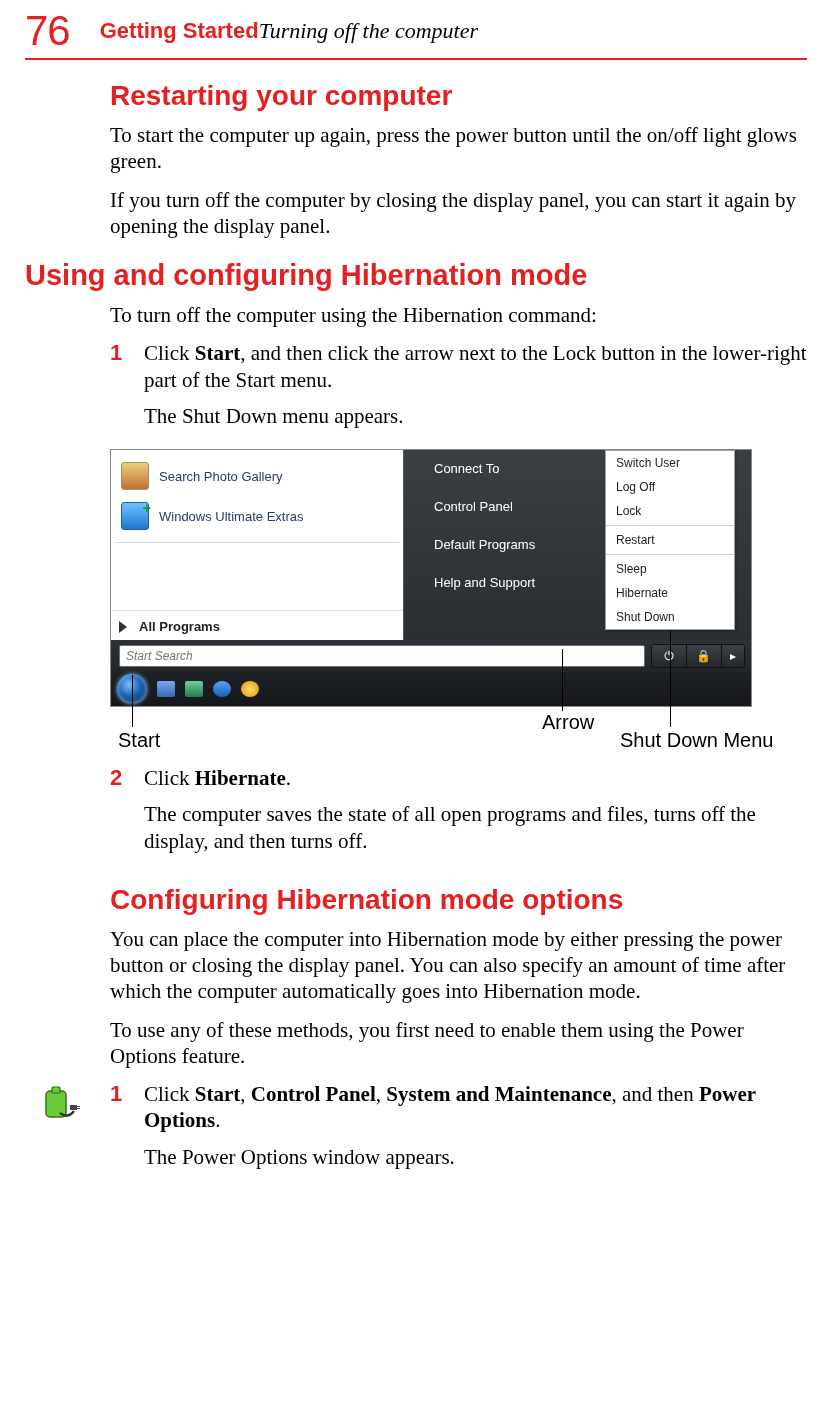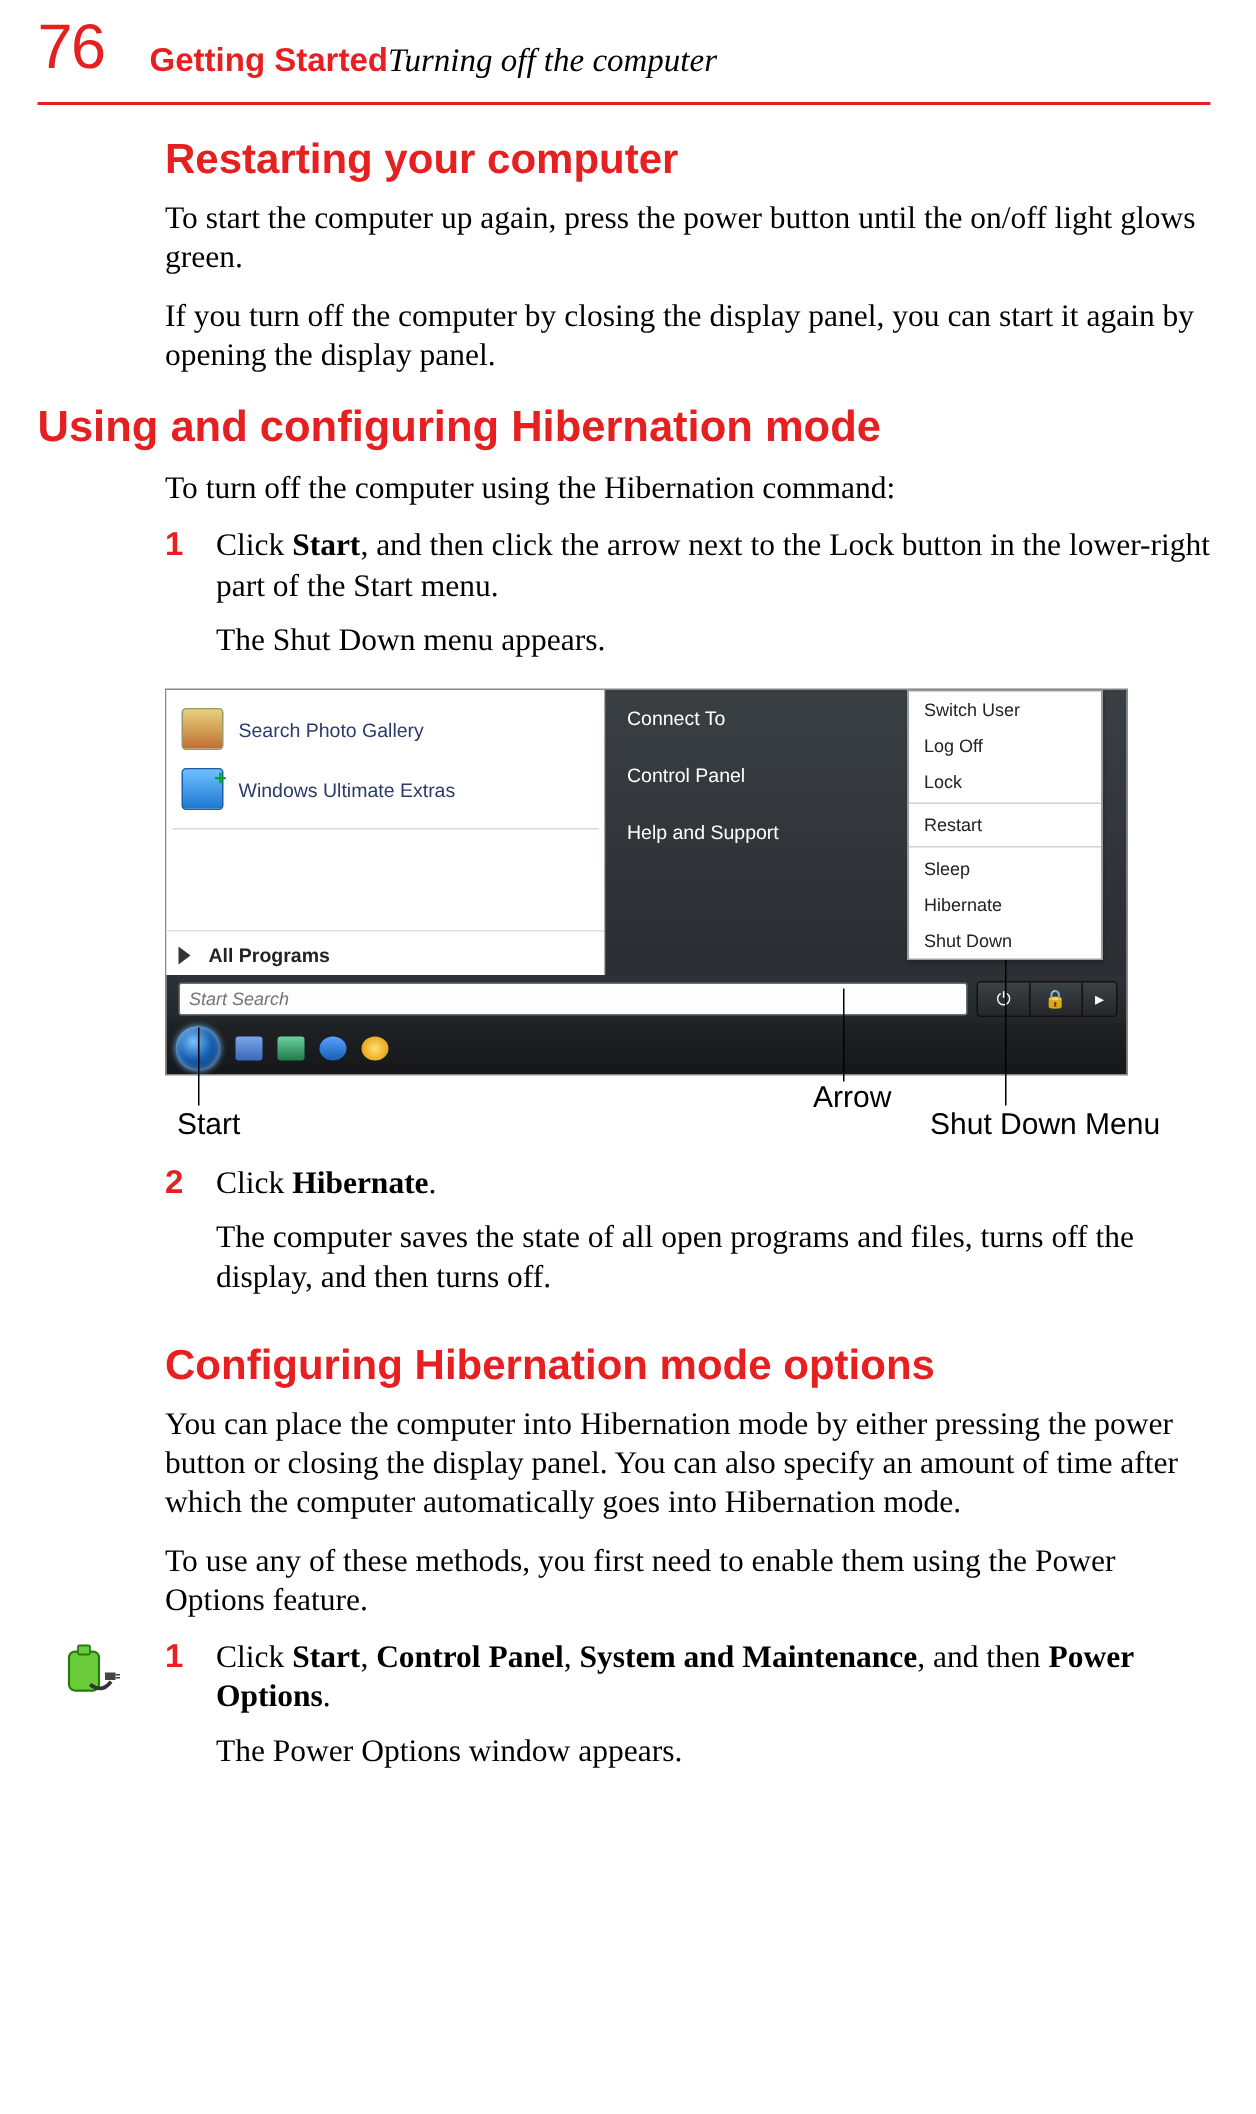--- a/index.html
+++ b/index.html
@@ -9,23 +9,23 @@
     font-size: 21px;
     color: #000;
     width: 837px;
     background: #fff;
   }
   .page {
     padding: 10px 30px 30px 25px;
   }
   .header-row {
     display: flex;
-    align-items: flex-end;
+    align-items: center;
     border-bottom: 2px solid #e62020;
-    padding-bottom: 16px;
+    padding-bottom: 6px;
     margin-bottom: 18px;
   }
   .page-number {
     font-family: 'Arial Narrow', Arial, sans-serif;
     font-stretch: condensed;
     font-size: 42px;
     color: #e62020;
     font-weight: 400;
     letter-spacing: -1px;
     margin-right: 30px;
@@ -146,20 +146,21 @@
     flex:1;
     background: linear-gradient(#3a3f44,#2a2e32);
     color:#fff;
     display:flex;
     flex-direction:column;
     border-left:1px solid #555;
   }
   .ss-right-item {
     padding:11px 14px;
     border-bottom:1px solid rgba(255,255,255,0);
+    margin-left:16px;
   }
   .ss-menu {
     position:absolute;
     right:16px;
     top:0;
     width:128px;
     background:#fff;
     border:1px solid #9aa0a8;
     box-shadow: 1px 1px 3px rgba(0,0,0,0.25);
     font-size:12px;
@@ -306,20 +307,21 @@
               <div class="ss-sep"></div>
             </div>
             <div class="ss-allprog">
               <span class="tri"></span>
               <span>All Programs</span>
             </div>
           </div>
           <div class="ss-right">
             <div class="ss-right-item"><span>Connect To</span></div>
             <div class="ss-right-item"><span>Control Panel</span></div>
+            <div class="ss-right-item"><span>Default Programs</span></div>
             <div class="ss-right-item"><span>Help and Support</span></div>
           </div>
           <div class="ss-menu">
             <div class="ss-menu-item"><span>Switch User</span></div>
             <div class="ss-menu-item"><span>Log Off</span></div>
             <div class="ss-menu-item"><span>Lock</span></div>
             <div class="ss-menu-sep"></div>
             <div class="ss-menu-item"><span>Restart</span></div>
             <div class="ss-menu-sep"></div>
             <div class="ss-menu-item"><span>Sleep</span></div>

